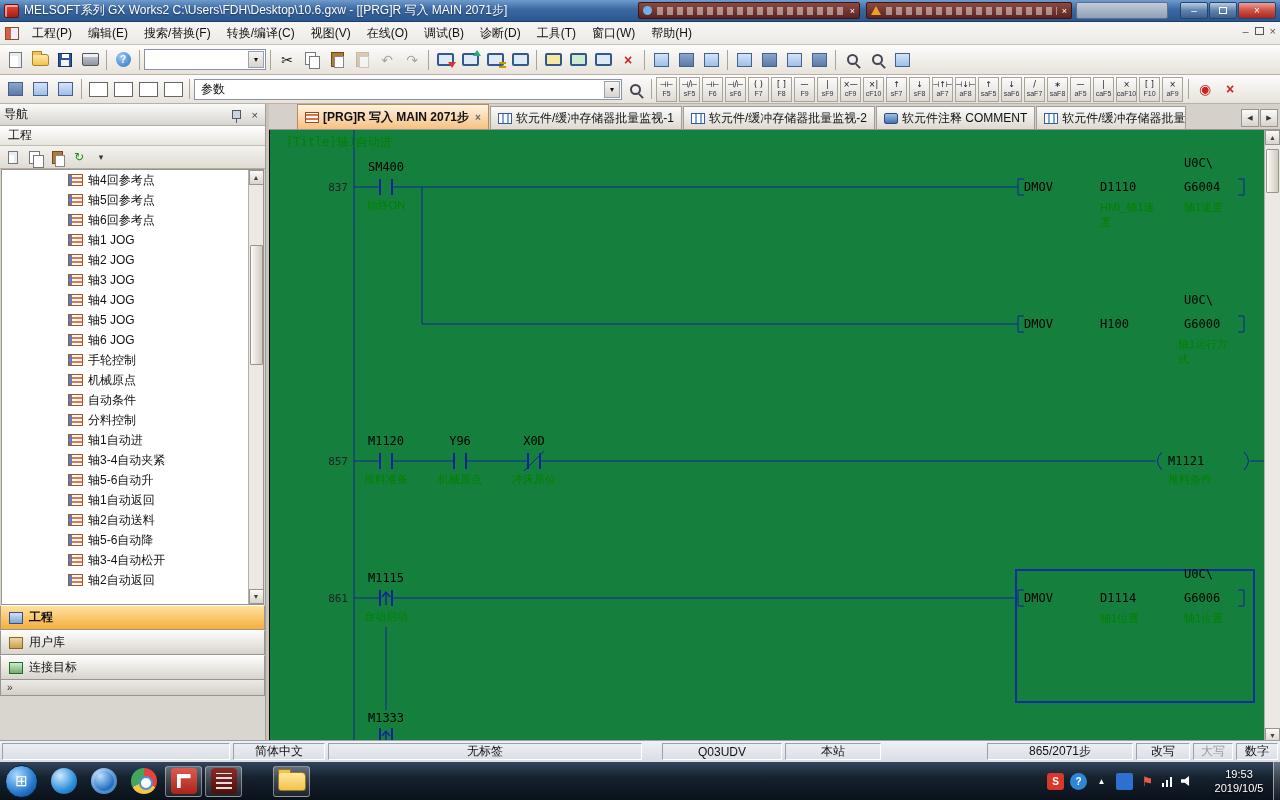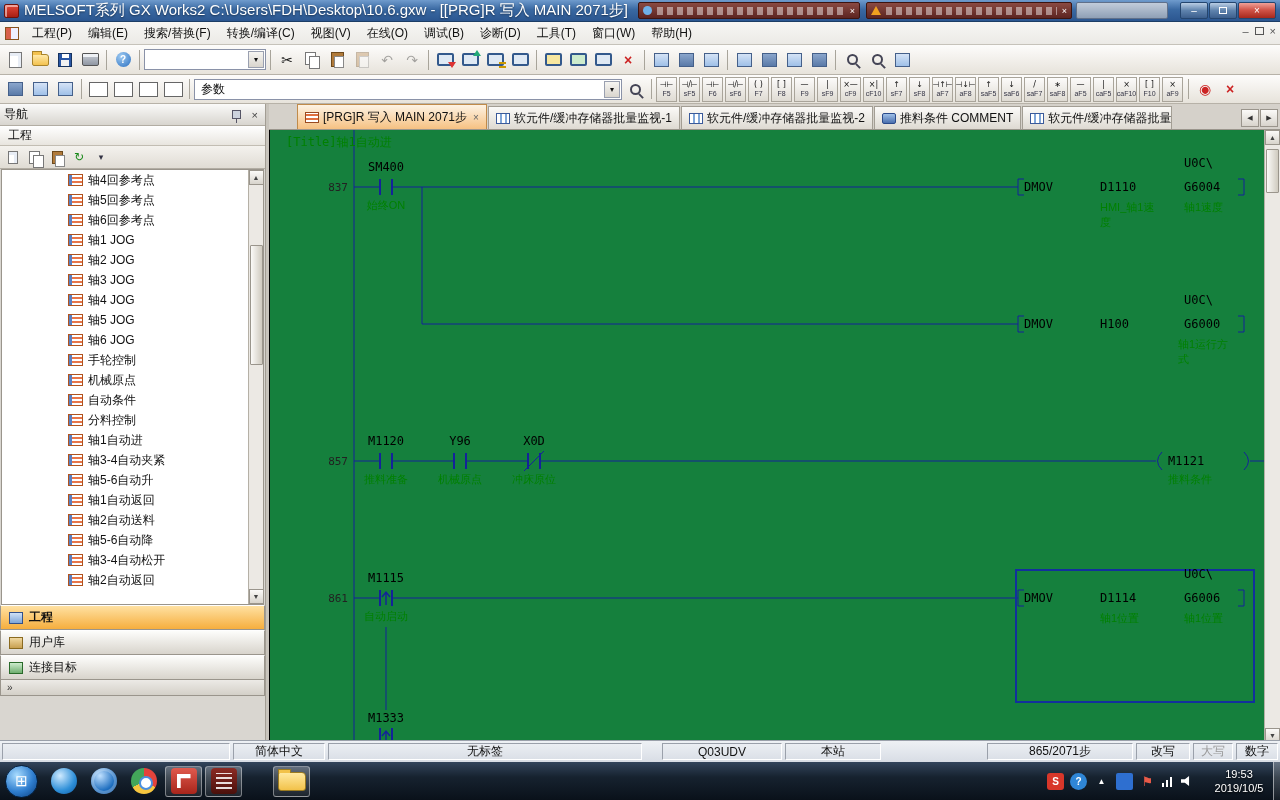--- a/index.html
+++ b/index.html
@@ -3,21 +3,21 @@
 <meta charset="utf-8">
 <style>
 *{box-sizing:border-box}
 html,body{margin:0;padding:0}
 body{width:1280px;height:800px;overflow:hidden;font-family:"Liberation Sans","DejaVu Sans",sans-serif;font-size:12px;color:#111}
 #app{position:relative;width:1280px;height:800px;background:#cfcbc4;overflow:hidden}
 
 
 .titlebar{position:absolute;left:0;top:0;right:0;height:22px;background:linear-gradient(#6f9bcd,#3a69a2 45%,#2b5690);border-bottom:1px solid #1c3d66;display:flex;align-items:center;padding:0 4px;color:#fff}
 .app-ico{width:15px;height:14px;background:linear-gradient(#e4483a,#a81f14);border:1px solid #70110a;border-radius:2px;margin-right:5px;box-shadow:inset 2px 2px 0 rgba(255,255,255,.5)}
-.tb-title{font-size:15px;text-shadow:0 1px 2px rgba(0,0,0,.5);white-space:nowrap;overflow:hidden}
+.tb-title{font-size:12px;text-shadow:0 1px 2px rgba(0,0,0,.5);white-space:nowrap;overflow:hidden}
 .winbtns{position:absolute;right:4px;top:2px;display:flex;gap:1px}
 .wb{width:28px;height:17px;display:flex;align-items:center;justify-content:center;font-size:10px;color:#fff;border:1px solid #24456e;border-radius:2px;background:linear-gradient(#b9cde4,#5f83ad 50%,#3c5f8d)}
 .wb.close{width:38px;background:linear-gradient(#f0a198,#d2564a 45%,#a7281c)}
 .wb .rbox{width:8px;height:7px;border:1px solid #fff}
 
 
 .frag{position:absolute;top:2px;height:17px;display:flex;align-items:center;padding:0 4px;border-radius:2px;border:1px solid #3c1410;background:linear-gradient(#8a4a42,#5c2420);color:#eee}
 .frag .ftxt{flex:1;height:8px;margin:0 5px;background:repeating-linear-gradient(90deg,rgba(255,255,255,.45) 0 6px,transparent 6px 10px)}
 .frag .fx{font-size:9px;color:#fff}
 .warn-tri{width:0;height:0;border-left:5px solid transparent;border-right:5px solid transparent;border-bottom:9px solid #f0a020}
@@ -99,21 +99,21 @@
 .nav-chev{height:16px;border:1px solid #9a958c;border-top:none;background:linear-gradient(#eceae6,#d4d0c8);display:flex;align-items:center;padding:0 6px;font-size:10px;color:#333}
 .nav-fill{height:44px}
 
 
 .split{position:absolute;left:266px;top:0;width:3px;height:636px;background:#c8c4bc}
 
 
 .editor{position:absolute;left:269px;top:0;right:0;height:636px;display:flex;flex-direction:column}
 .tabs{height:26px;background:#d5d1ca;border-bottom:1px solid #9a958c;display:flex;align-items:flex-end;padding-left:28px;position:relative}
 .tab{height:23px;display:flex;align-items:center;gap:4px;padding:0 7px;border:1px solid #a39e94;border-bottom:none;background:linear-gradient(#fbfaf8,#dedad2);margin-right:1px;white-space:nowrap;max-width:212px;overflow:hidden}
-.tab.active{height:25px;background:linear-gradient(#fdf3e4,#f6c182);border-color:#c08b4a;font-weight:normal}
+.tab.active{height:25px;background:linear-gradient(#fdf3e4,#f6c182);border-color:#c08b4a;font-weight:bold}
 .tab .tx{font-size:10px;color:#666;margin-left:2px}
 .tico{width:14px;height:11px;flex:0 0 auto;border:1px solid #9a4a20;background:repeating-linear-gradient(0deg,#fff 0 2px,#e07040 2px 4px)}
 .tico.mon{border-color:#3a5a9a;background:repeating-linear-gradient(90deg,#fff 0 3px,#7fa6d8 3px 5px)}
 .tico.com{border-color:#2a4a8a;background:linear-gradient(#9fc0e8,#4a6fae);border-radius:2px}
 .tab-nav{position:absolute;right:2px;bottom:2px;display:flex;gap:1px}
 .tnb{width:18px;height:18px;background:linear-gradient(#fbfaf8,#d8d4cc);border:1px solid #9a958c;font-size:7px;display:flex;align-items:center;justify-content:center;color:#333}
 .canvas-wrap{position:relative;flex:1;background:#15803d;border-left:1px solid #000000}
 .vscroll{position:absolute;right:0;top:0;bottom:0;width:16px;background:#ece9e4;border-left:1px solid #b5b0a6;display:flex;flex-direction:column;align-items:center;justify-content:space-between}
 .vscroll .mid{flex:1;width:16px;position:relative}
 .vscroll .sthumb{position:absolute;left:1px;top:4px;height:44px;width:13px}
@@ -593,21 +593,21 @@
         <div class="tab">
           <span class="tico mon"></span>
           <span>软元件/缓冲存储器批量监视-1</span>
         </div>
         <div class="tab">
           <span class="tico mon"></span>
           <span>软元件/缓冲存储器批量监视-2</span>
         </div>
         <div class="tab">
           <span class="tico com"></span>
-          <span>推料条件 COMMENT</span>
+          <span>软元件注释 COMMENT</span>
         </div>
         <div class="tab" style="max-width:150px">
           <span class="tico mon"></span>
           <span>软元件/缓冲存储器批量监视</span>
         </div>
         <div class="tab-nav">
           <span class="tnb">◀</span>
           <span class="tnb">▶</span>
         </div>
       </div>

